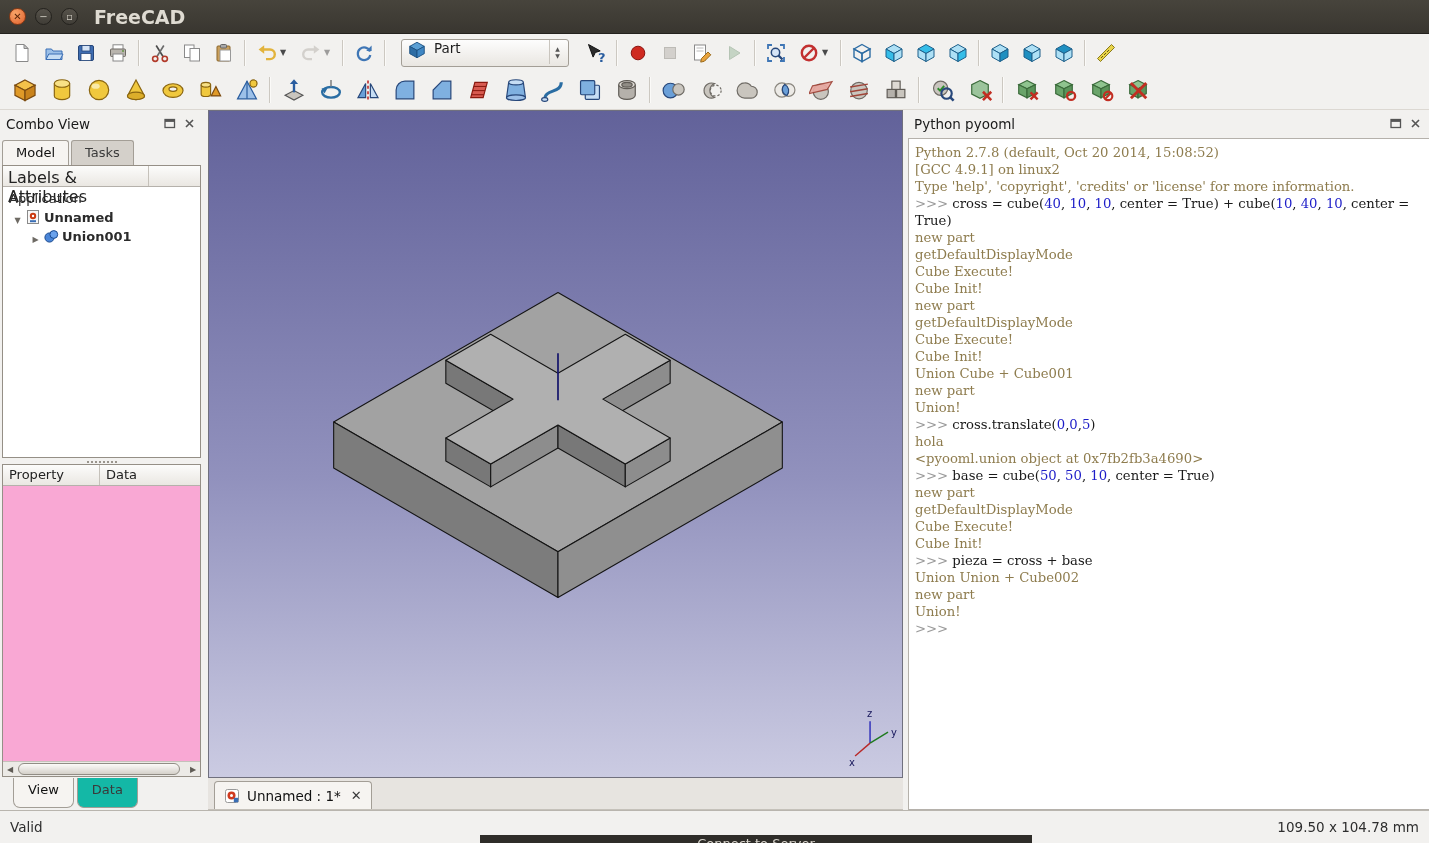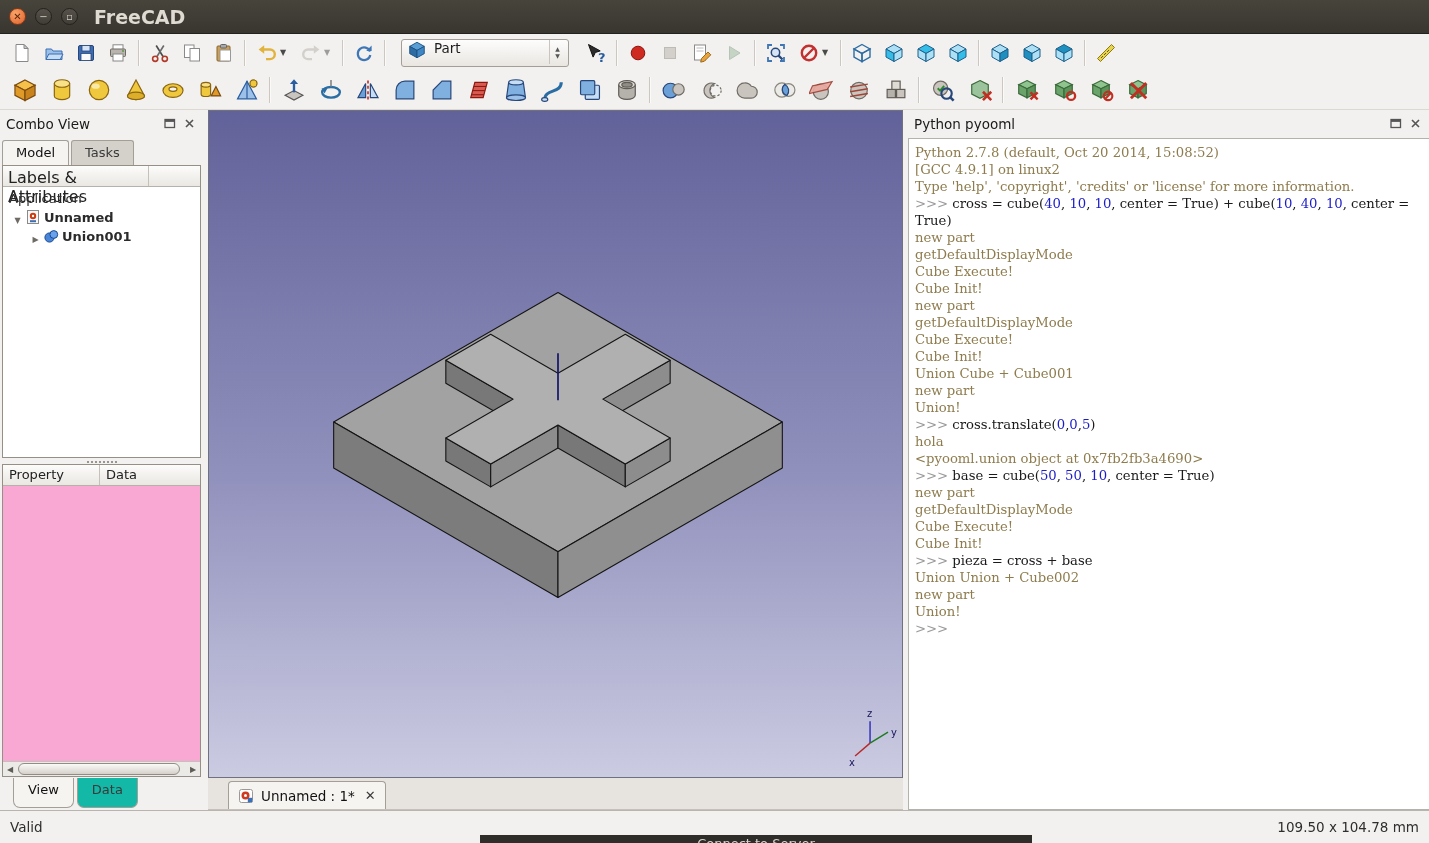--- a/index.html
+++ b/index.html
@@ -62,21 +62,21 @@
 .sb-thumb{position:absolute;left:1px;top:0;height:12px;width:96%;background:linear-gradient(#fbfaf8,#d5d1ca);border:1px solid #918d85;border-radius:6px}
 .vd-tabs{position:absolute;left:13px;top:668px;height:30px;display:flex}
 .vd-tab{padding:4px 14px 5px;font-size:13px;border:1px solid #a39e96;border-top:none;background:#14b8a6;color:#3a3a3a;border-radius:0 0 7px 7px;margin-right:3px}
 .vd-tab.active{background:#f6f4f1;color:#111}
 
 
 .center-col{position:absolute;left:208px;top:110px;width:695px;height:700px}
 .viewport{position:absolute;left:0;top:0;width:695px;height:668px;border:1px solid #70707e;background:linear-gradient(180deg,#62629a 0%,#9191bd 55%,#cbcbe2 100%)}
 .viewport svg{width:100%;height:100%;display:block}
 .doctabs{position:absolute;left:0;top:668px;width:695px;height:32px;background:#e7e4e0;border-bottom:1px solid #c5c1ba;display:flex;align-items:flex-end}
-.doctab{display:flex;align-items:center;height:28px;margin-left:20px;padding:0 9px;background:#f6f4f1;border:1px solid #a39e96;border-bottom:none;border-radius:4px 4px 0 0;font-size:13.5px;color:#111}
+.doctab{display:flex;align-items:center;height:28px;margin-left:6px;padding:0 9px;background:#f6f4f1;border:1px solid #a39e96;border-bottom:none;border-radius:4px 4px 0 0;font-size:13.5px;color:#111}
 .doctab .ticon{width:16px;height:16px;margin-right:7px}
 .tabclose{margin-left:10px;font-size:13px;font-weight:bold;color:#3a3a3a}
 
 
 .py-panel{position:absolute;left:908px;top:110px;width:521px;height:700px;background:#f2f1ef}
 .py-body{position:absolute;left:0;top:28px;right:0;bottom:0;background:#fff;border:1px solid #b5b1ab;border-right:none;padding:5px 6px;font-family:"DejaVu Serif","Liberation Serif",serif;font-size:13.2px;line-height:17px;overflow:hidden;white-space:pre-wrap}
 .pline{min-height:17px}
 .seg-o{color:#8e7c4e}
 .seg-p{color:#9b9b9b}
 .seg-c{color:#1a1a1a}

